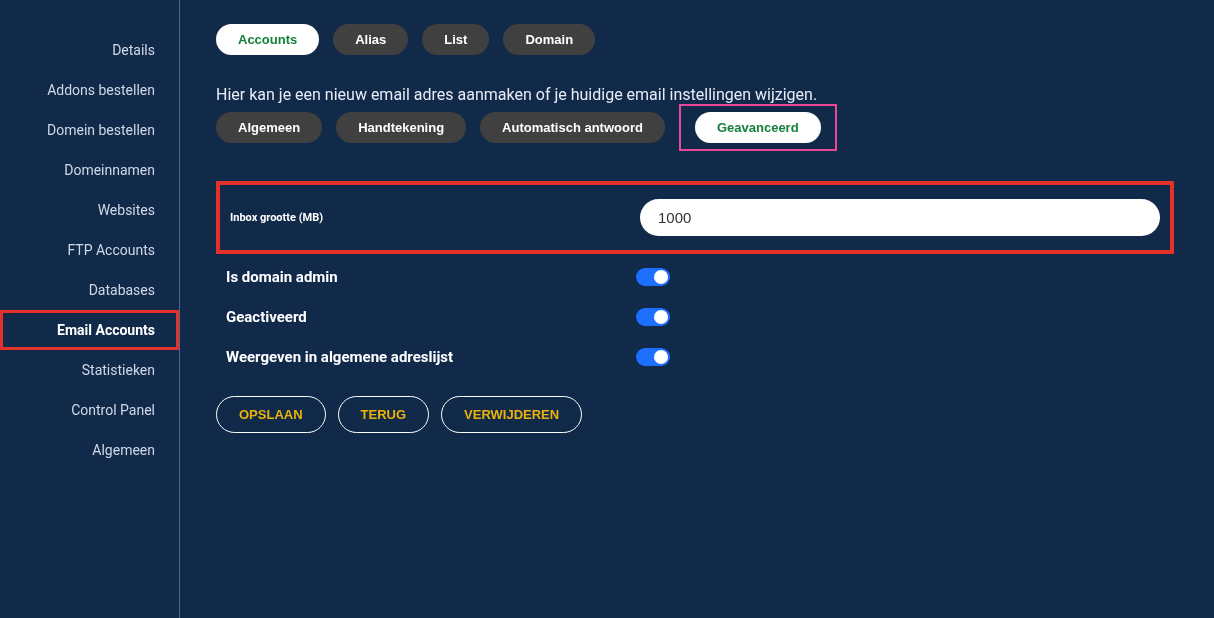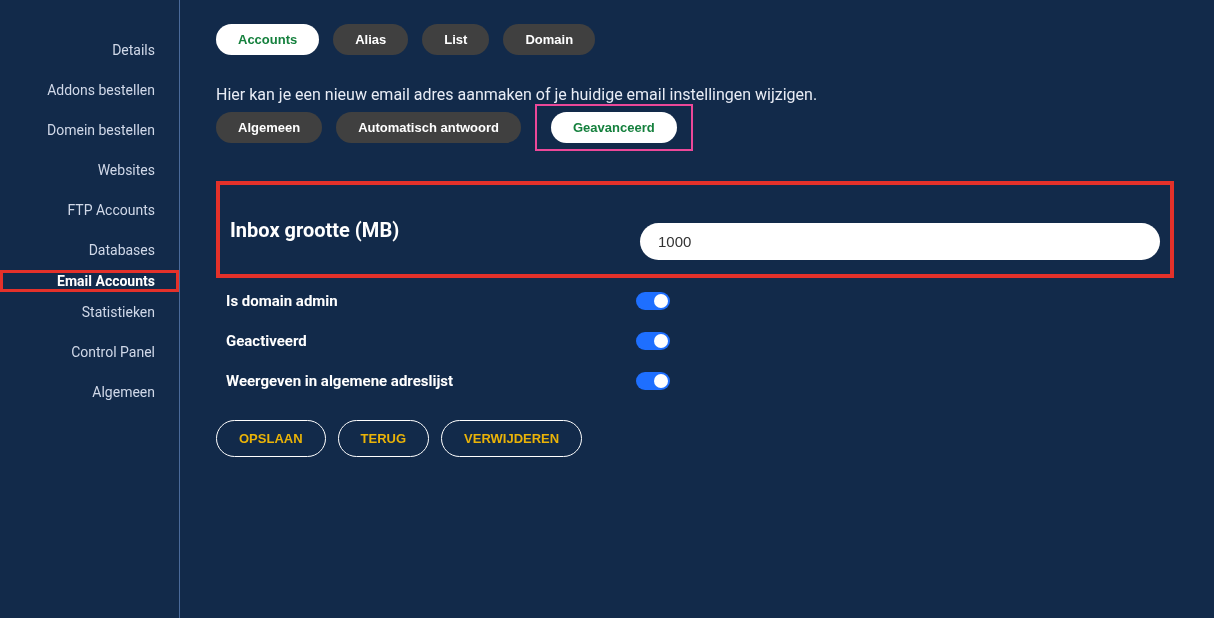--- a/index.html
+++ b/index.html
@@ -26,21 +26,21 @@
       font-size: 14px;
       cursor: pointer;
       color: #d0d8e8;
     }
     .sidebar-item.active {
       font-weight: bold;
       color: #fff;
     }
     .sidebar-item.highlighted {
       border: 3px solid #e4312a;
-      padding: 0 21px;
+      padding: 9px 21px;
     }
     .main {
       flex: 1;
       padding: 24px 40px 24px 36px;
     }
     .page-title {
       font-size: 20px;
       font-weight: bold;
       margin-bottom: 18px;
     }
@@ -82,33 +82,32 @@
       border: 4px solid #e4312a;
       padding: 14px 10px;
       margin-bottom: 14px;
     }
     .form-row {
       display: flex;
       align-items: center;
       margin-bottom: 0;
     }
     .form-label {
-      font-size: 20px;
+      font-size: 11px;
       font-weight: bold;
       width: 410px;
     }
     .form-input {
       flex: 1;
       padding: 10px 18px;
       border-radius: 999px;
       border: none;
       font-size: 15px;
       color: #333;
       background: #fff;
-      margin-top: 24px;
     }
     .toggle-row {
       display: flex;
       align-items: flex-end;
       margin-bottom: 22px;
       padding-left: 10px;
     }
     .toggle-label {
       font-size: 15px;
       font-weight: bold;
@@ -148,20 +147,21 @@
       cursor: pointer;
     }
   </style>
 </head>
 <body>
 
 <div class="sidebar">
   <div class="sidebar-item">Details</div>
   <div class="sidebar-item">Addons bestellen</div>
   <div class="sidebar-item">Domein bestellen</div>
+  <div class="sidebar-item">Domeinnamen</div>
   <div class="sidebar-item">Websites</div>
   <div class="sidebar-item">FTP Accounts</div>
   <div class="sidebar-item">Databases</div>
   <div class="sidebar-item active highlighted">Email Accounts</div>
   <div class="sidebar-item">Statistieken</div>
   <div class="sidebar-item">Control Panel</div>
   <div class="sidebar-item">Algemeen</div>
 </div>
 
 <div class="main">
@@ -170,20 +170,21 @@
     <button class="pill active">Accounts</button>
     <button class="pill">Alias</button>
     <button class="pill">List</button>
     <button class="pill">Domain</button>
   </div>
 
   <div class="description">Hier kan je een nieuw email adres aanmaken of je huidige email instellingen wijzigen.</div>
 
   <div class="sub-tabs-wrapper">
     <button class="pill">Algemeen</button>
+    <button class="pill">Handtekening</button>
     <button class="pill">Automatisch antwoord</button>
     <span class="sub-tab-highlight">
       <button class="pill active">Geavanceerd</button>
     </span>
   </div>
 
   <div class="form-highlight">
     <div class="form-row">
       <div class="form-label">Inbox grootte (MB)</div>
       <input class="form-input" type="text" value="1000" style="">

